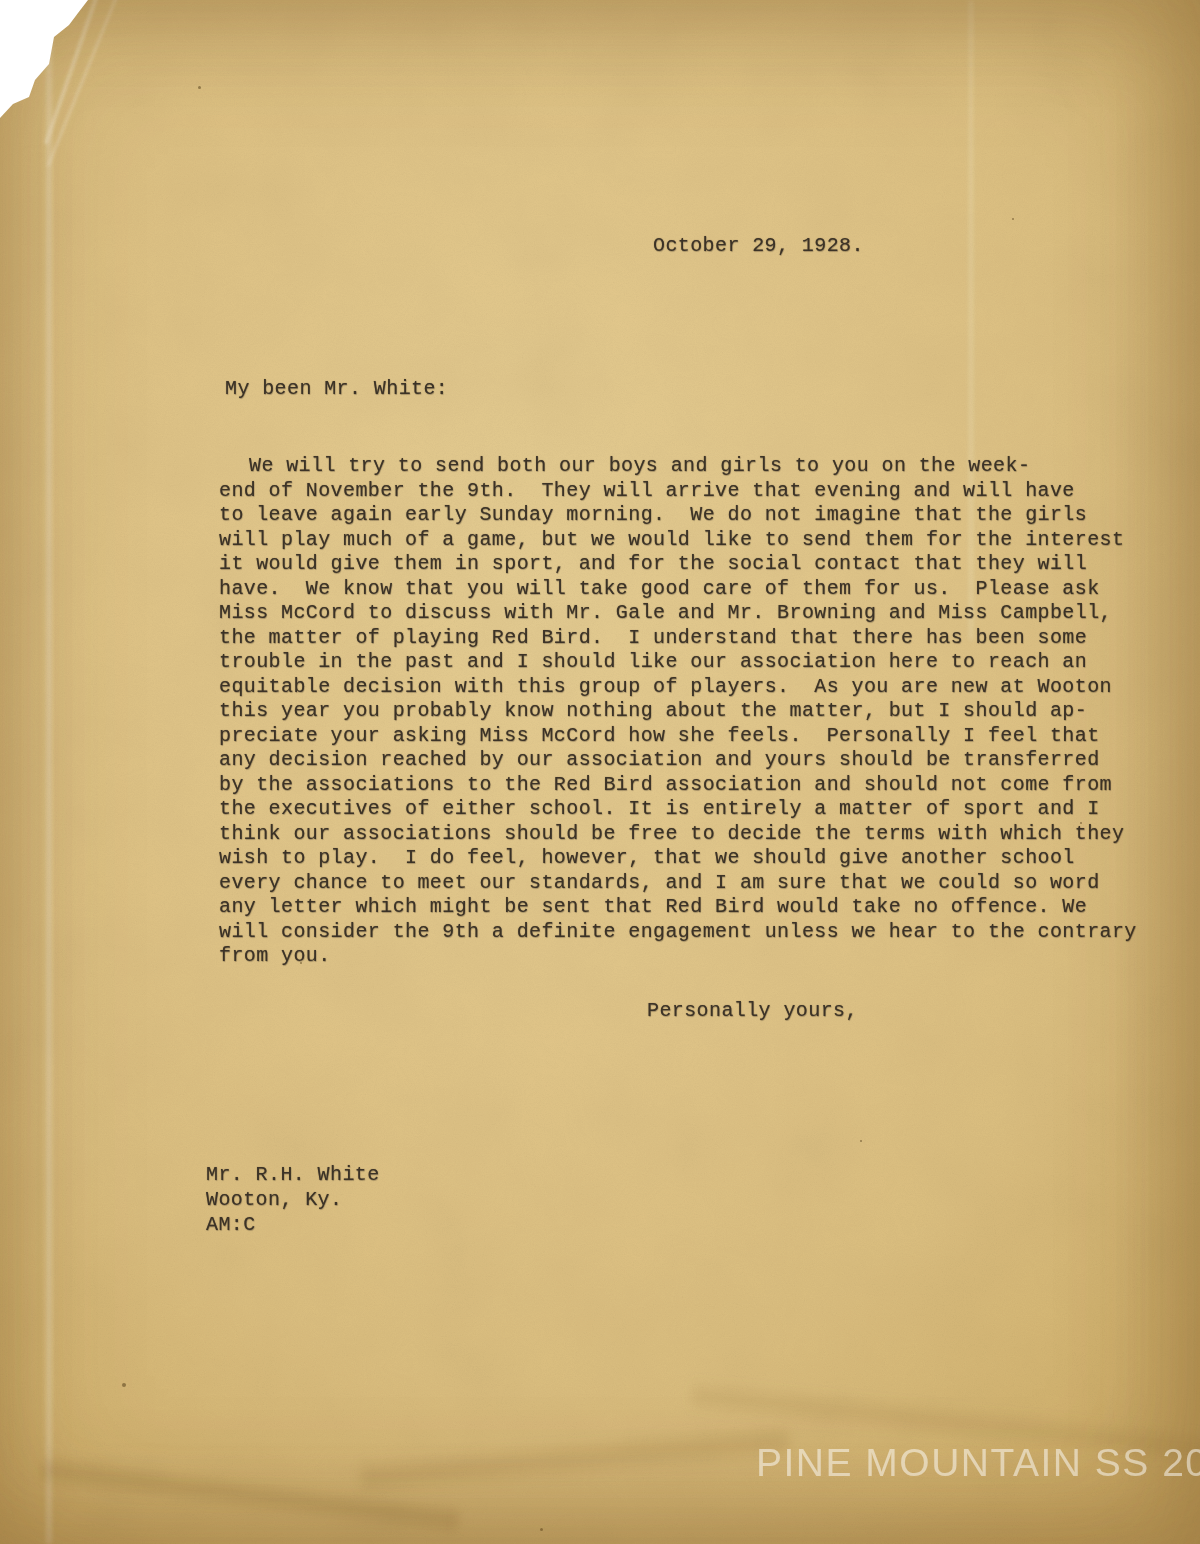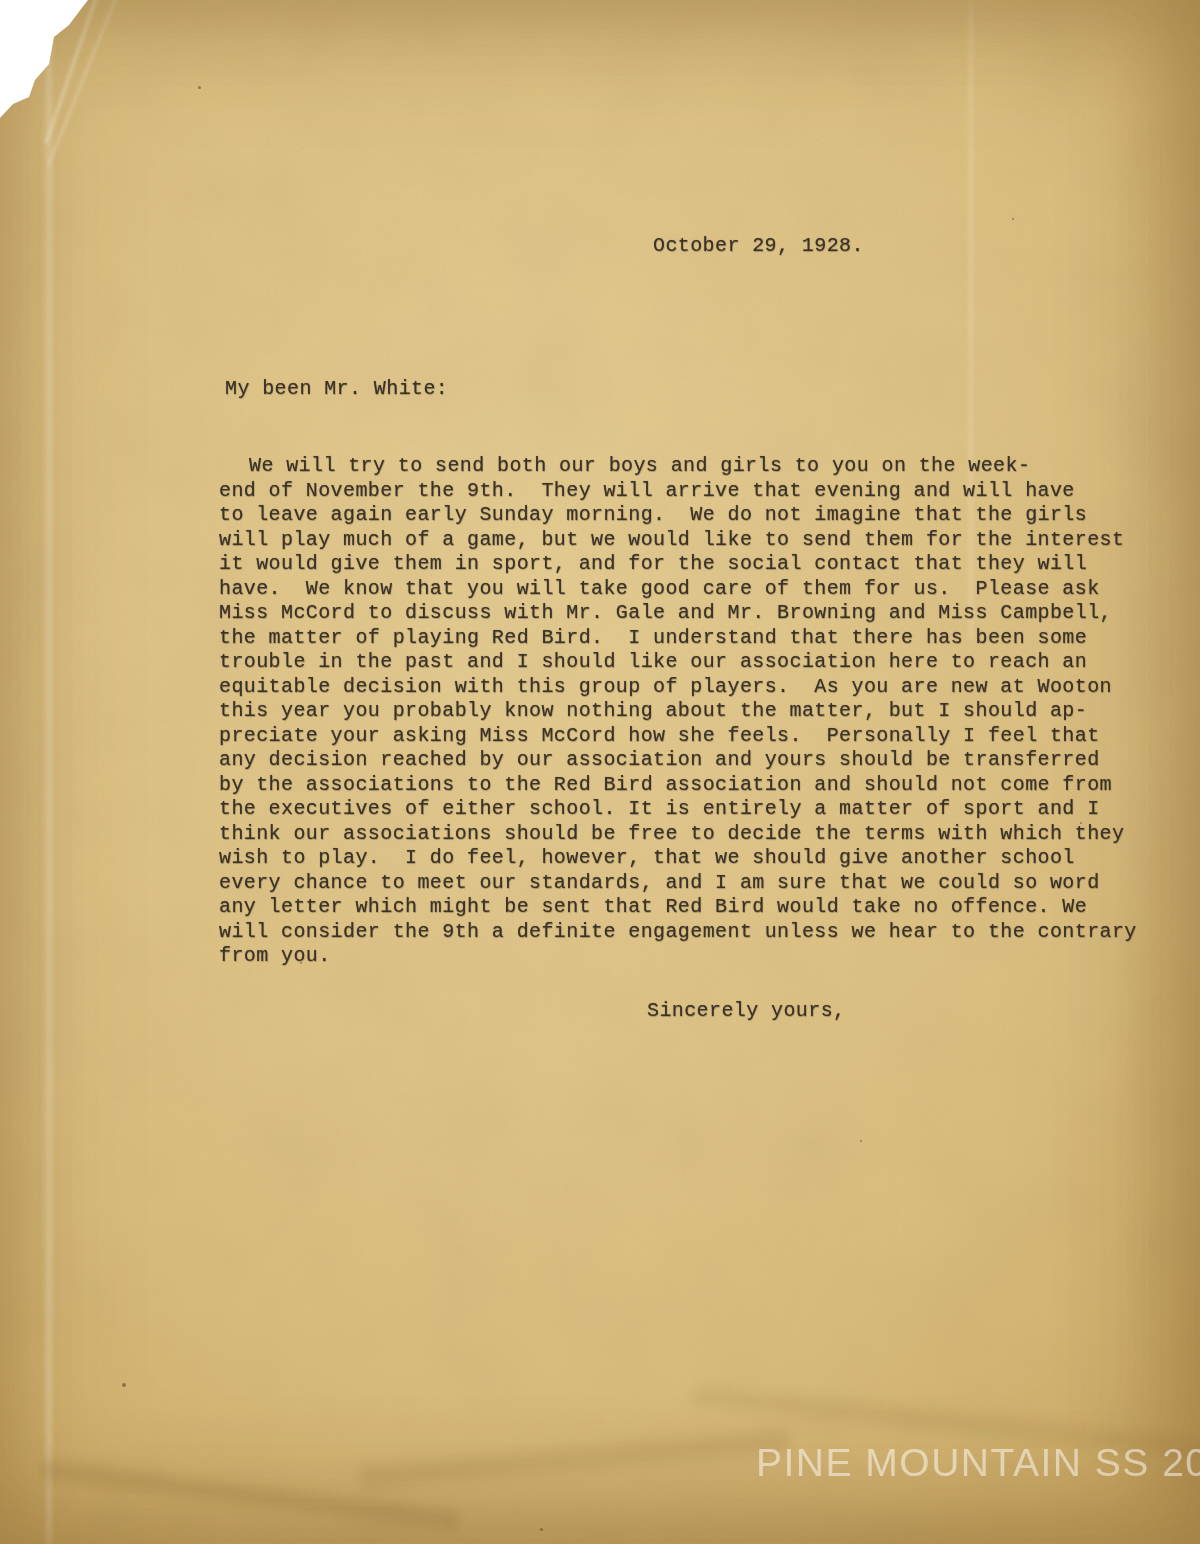--- a/index.html
+++ b/index.html
@@ -137,21 +137,24 @@
 preciate your asking Miss McCord how she feels.  Personally I feel that
 any decision reached by our association and yours should be transferred
 by the associations to the Red Bird association and should not come from
 the executives of either school. It is entirely a matter of sport and I
 think our associations should be free to decide the terms with which they
 wish to play.  I do feel, however, that we should give another school
 every chance to meet our standards, and I am sure that we could so word
 any letter which might be sent that Red Bird would take no offence. We
 will consider the 9th a definite engagement unless we hear to the contrary
 from you.</div>
-    <div class="type closing">Sincerely yours,</div>
+    <div class="type closing">Personally yours,</div>
+    <div class="type recipient">Mr. R.H. White
+Wooton, Ky.
+AM:C</div>
 
     <svg class="noise" width="1200" height="1544">
       <defs>
         <filter id="grain">
           <feTurbulence type="fractalNoise" baseFrequency="0.9" numOctaves="2" seed="3" stitchTiles="stitch"></feTurbulence>
           <feColorMatrix type="saturate" values="0"></feColorMatrix>
         </filter>
         <filter id="mottle">
           <feTurbulence type="fractalNoise" baseFrequency="0.012" numOctaves="3" seed="8" stitchTiles="stitch"></feTurbulence>
           <feColorMatrix type="saturate" values="0"></feColorMatrix>

